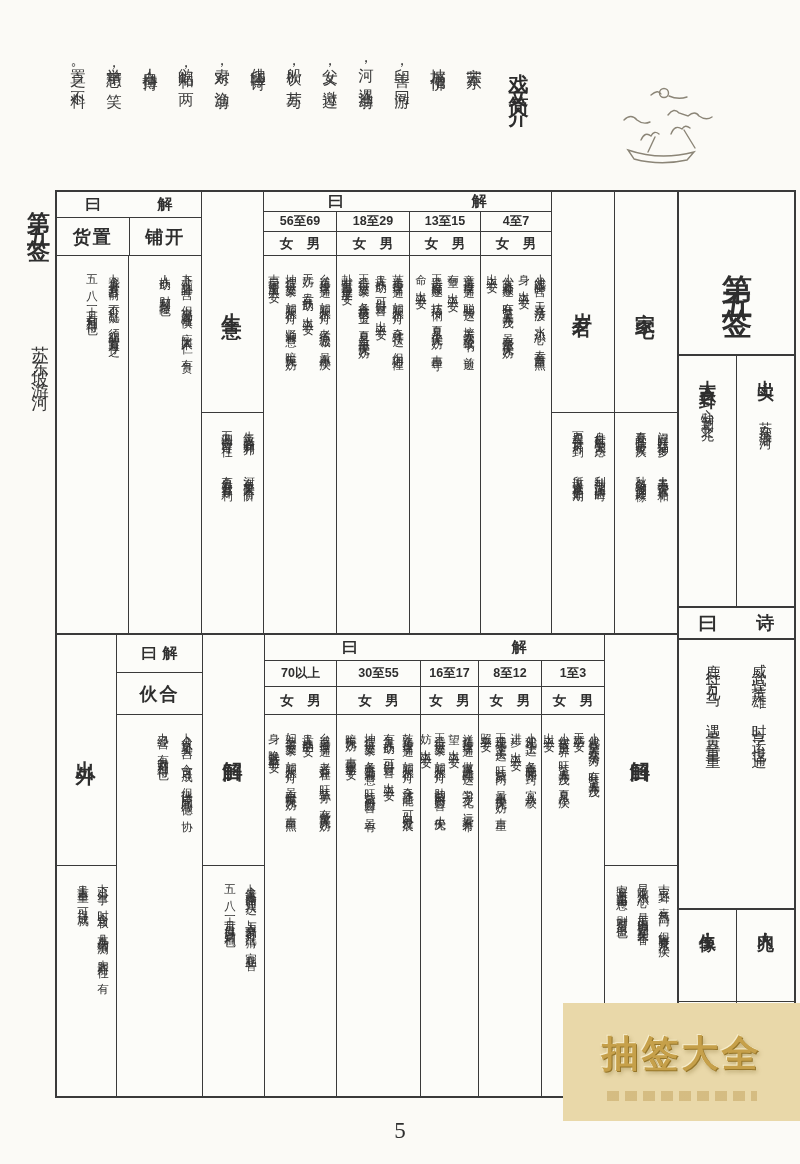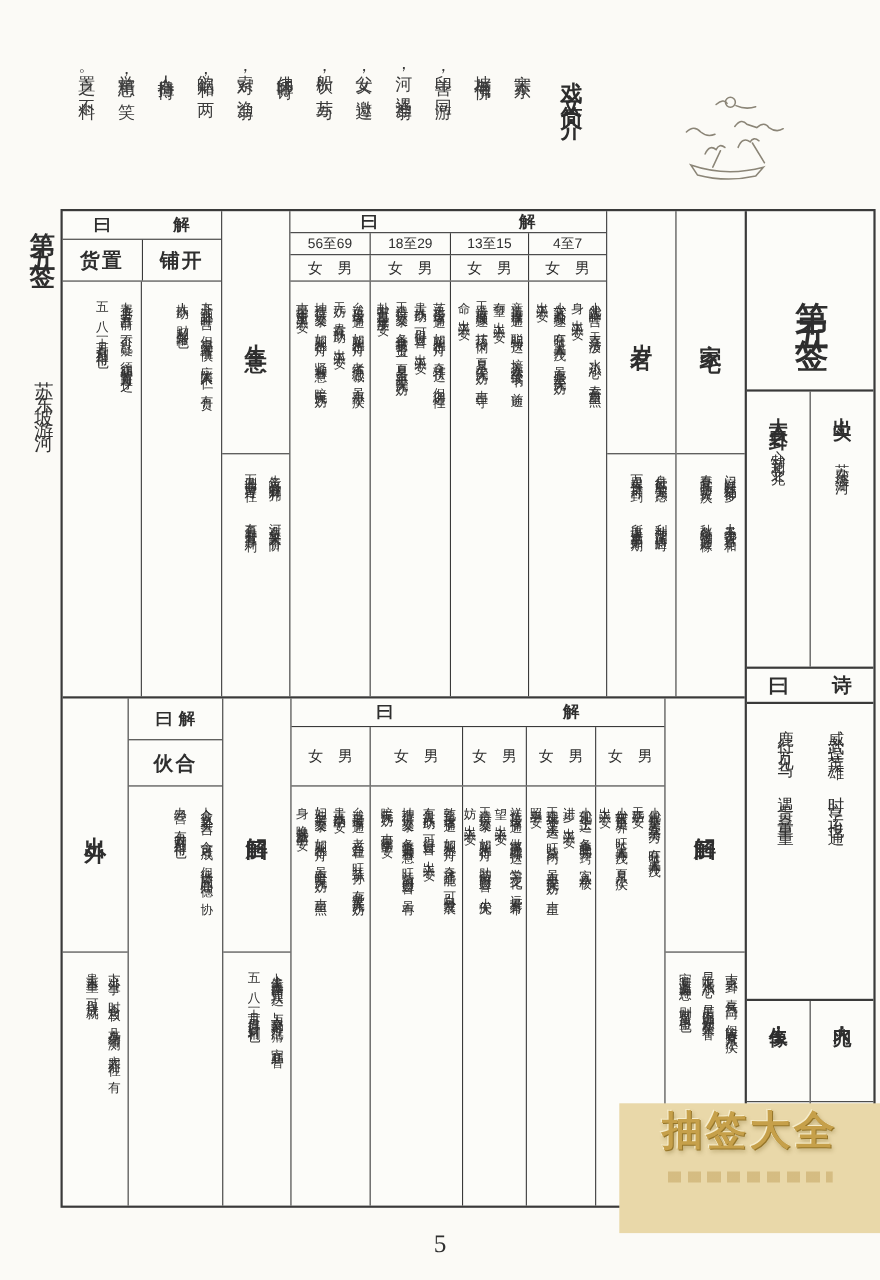--- a/index.html
+++ b/index.html
@@ -59,21 +59,21 @@
     font-weight:700; font-size:15px; border-bottom:1.5px solid #3a3a3a; }
   .span-tight { justify-content:center; gap:6px; }
   .sub-row { flex:1; display:flex; align-items:flex-end; }
   .sub-cell { flex:1; text-align:center; font-weight:700; font-size:18px; letter-spacing:2px; }
   .sub-cell + .sub-cell { border-left:1.5px solid #3a3a3a; align-self:stretch;
     display:flex; align-items:center; justify-content:center; }
   .sub-row .sub-cell { align-self:stretch; display:flex; align-items:center; justify-content:center; }
 
   .age-row { display:flex; border-bottom:1.5px solid #3a3a3a; }
   .age-cell { display:flex; align-items:center; justify-content:center;
-    font-weight:400; font-size:12.5px; border-right:1.5px solid #3a3a3a; }
+    font-weight:700; font-size:12.5px; border-right:1.5px solid #3a3a3a; }
   .age-row .age-cell:last-child, .gen-row .age-cell:last-child, .body-row .cell:last-child { border-right:none; }
   .gen-row { display:flex; flex:1; }
   .gen-row .age-cell { font-size:13.5px; border-bottom:none; }
 
   .vhead { flex:1; display:flex; align-items:center; justify-content:center; }
   .vhead span { writing-mode: vertical-rl; font-weight:700; font-size:20px; letter-spacing:5px; }
 
   .body-row { flex:1; display:flex; }
   .cell {
     writing-mode: vertical-rl; white-space: pre-line; overflow:hidden;
@@ -103,21 +103,21 @@
     font-size:15px; letter-spacing:7.5px; line-height:46px; padding:12px 12px 0 0; }
   .r-bot { flex:1; display:flex; }
   .r-bot > div { flex:1; display:flex; flex-direction:column; }
   .r-bot > div:first-child { border-right:1.5px solid #3a3a3a; }
   .vhead-box { height:92px; border-bottom:1.5px solid #3a3a3a; display:flex; justify-content:center; }
   .vhead-box span { writing-mode:vertical-rl; font-weight:700; font-size:17px; letter-spacing:3px; padding-top:8px; }
 
   
   .watermark {
     position:absolute; left:563px; top:1003px; width:237px; height:118px;
-    background:#e9d8a9; z-index:5; text-align:center; 
+    background:#e9d8a9; z-index:5; text-align:center; padding-top:26px;
   }
   .wm-text {
     font-size:37px; font-weight:700; letter-spacing:3px; color:#c6a04a;
     text-shadow: 1px 1px 0 #96762a, -1px -1px 0 #f6ecca, 2px 3px 4px rgba(110,85,20,.35);
   }
   .wm-sub { width:150px; height:10px; margin:12px auto 0; opacity:.35;
     background:repeating-linear-gradient(90deg,#b0893a 0 12px, transparent 12px 18px); }
   .pageno { position:absolute; top:1118px; left:0; width:800px; text-align:center;
     font-size:23px; color:#2f2f2f; font-family:"Liberation Serif", serif; }
 </style>
@@ -284,20 +284,27 @@
           <div class="cell lh21 nb" style="width:100%">卜生意道路四通八达　与人交易不可乱猜　宜立胆智
 五　八　十一月可得厚财利也</div>
         </div>
       </div>
 
       <div class="col l-c4">
         <div class="hdr-l">
           <div class="span-row" style="height:26px">
             <span>曰</span>
             <span>解</span>
+          </div>
+          <div class="age-row" style="height:26px">
+            <div class="age-cell la1">70以上</div>
+            <div class="age-cell la2">30至55</div>
+            <div class="age-cell la3">16至17</div>
+            <div class="age-cell la4">8至12</div>
+            <div class="age-cell la5">1至3</div>
           </div>
           <div class="gen-row">
             <div class="age-cell la1">女　男</div>
             <div class="age-cell la2">女　男</div>
             <div class="age-cell la3">女　男</div>
             <div class="age-cell la4">女　男</div>
             <div class="age-cell la5">女　男</div>
           </div>
         </div>
         <div class="body-row">

